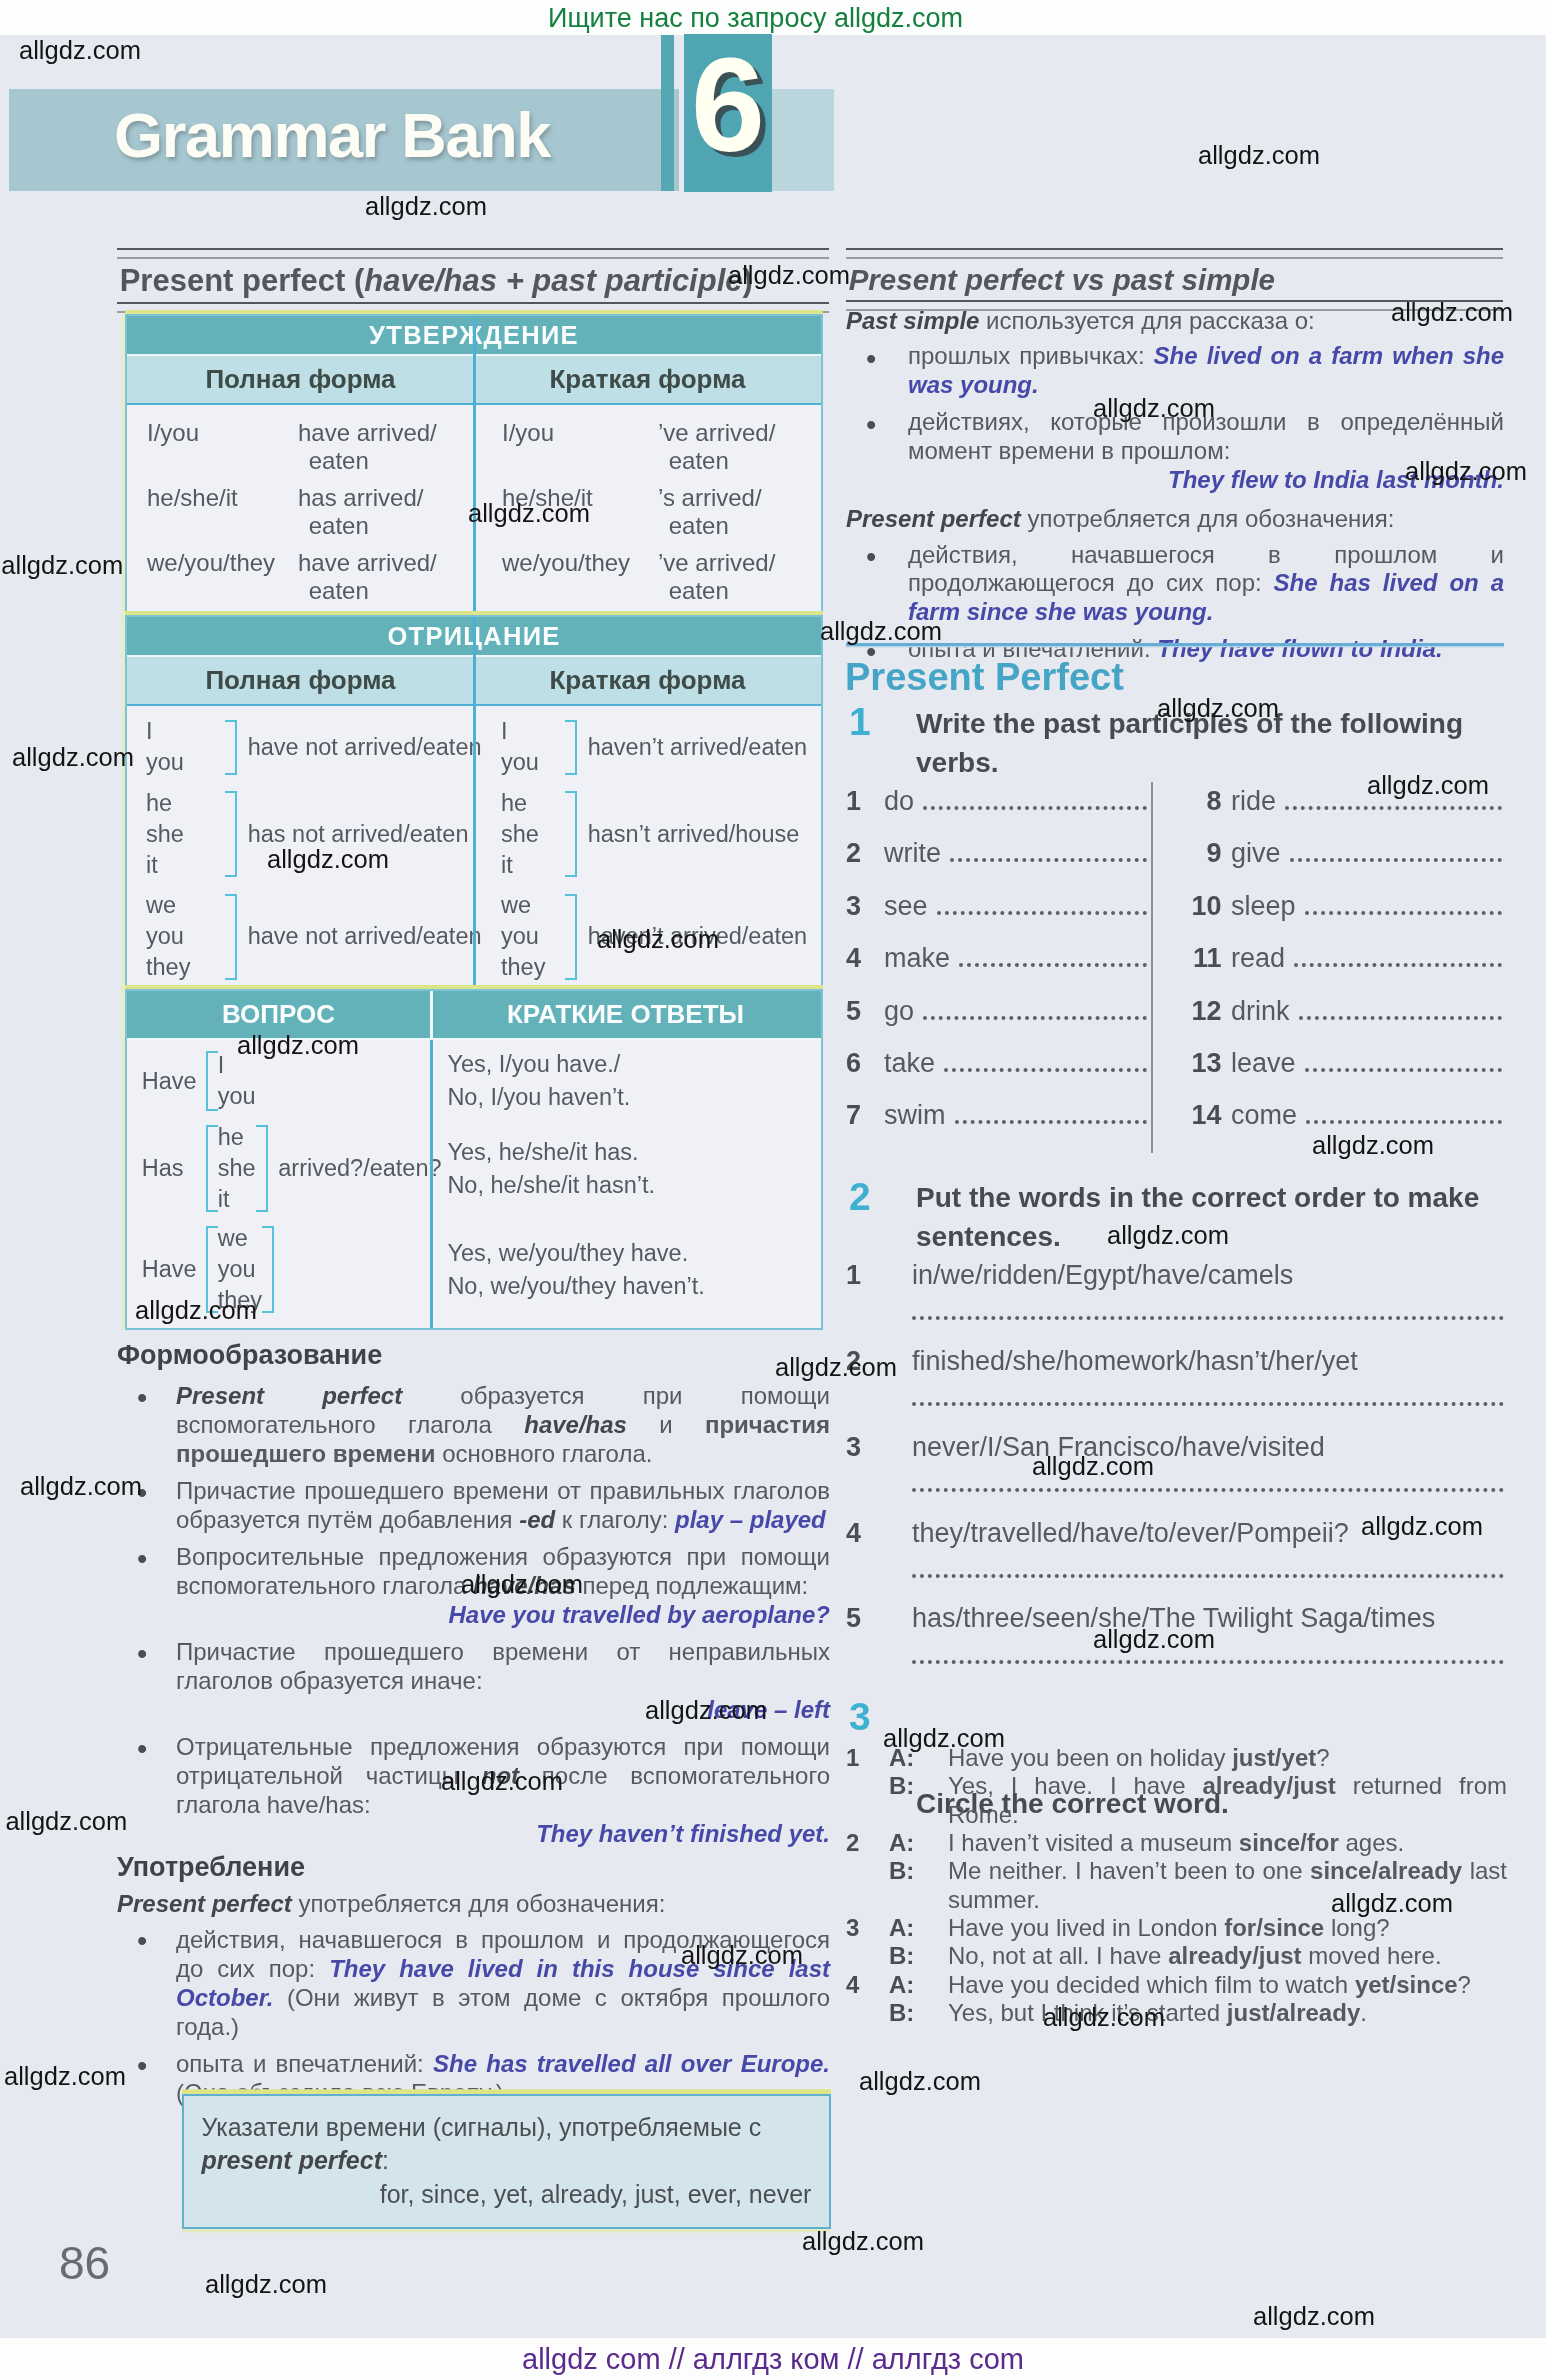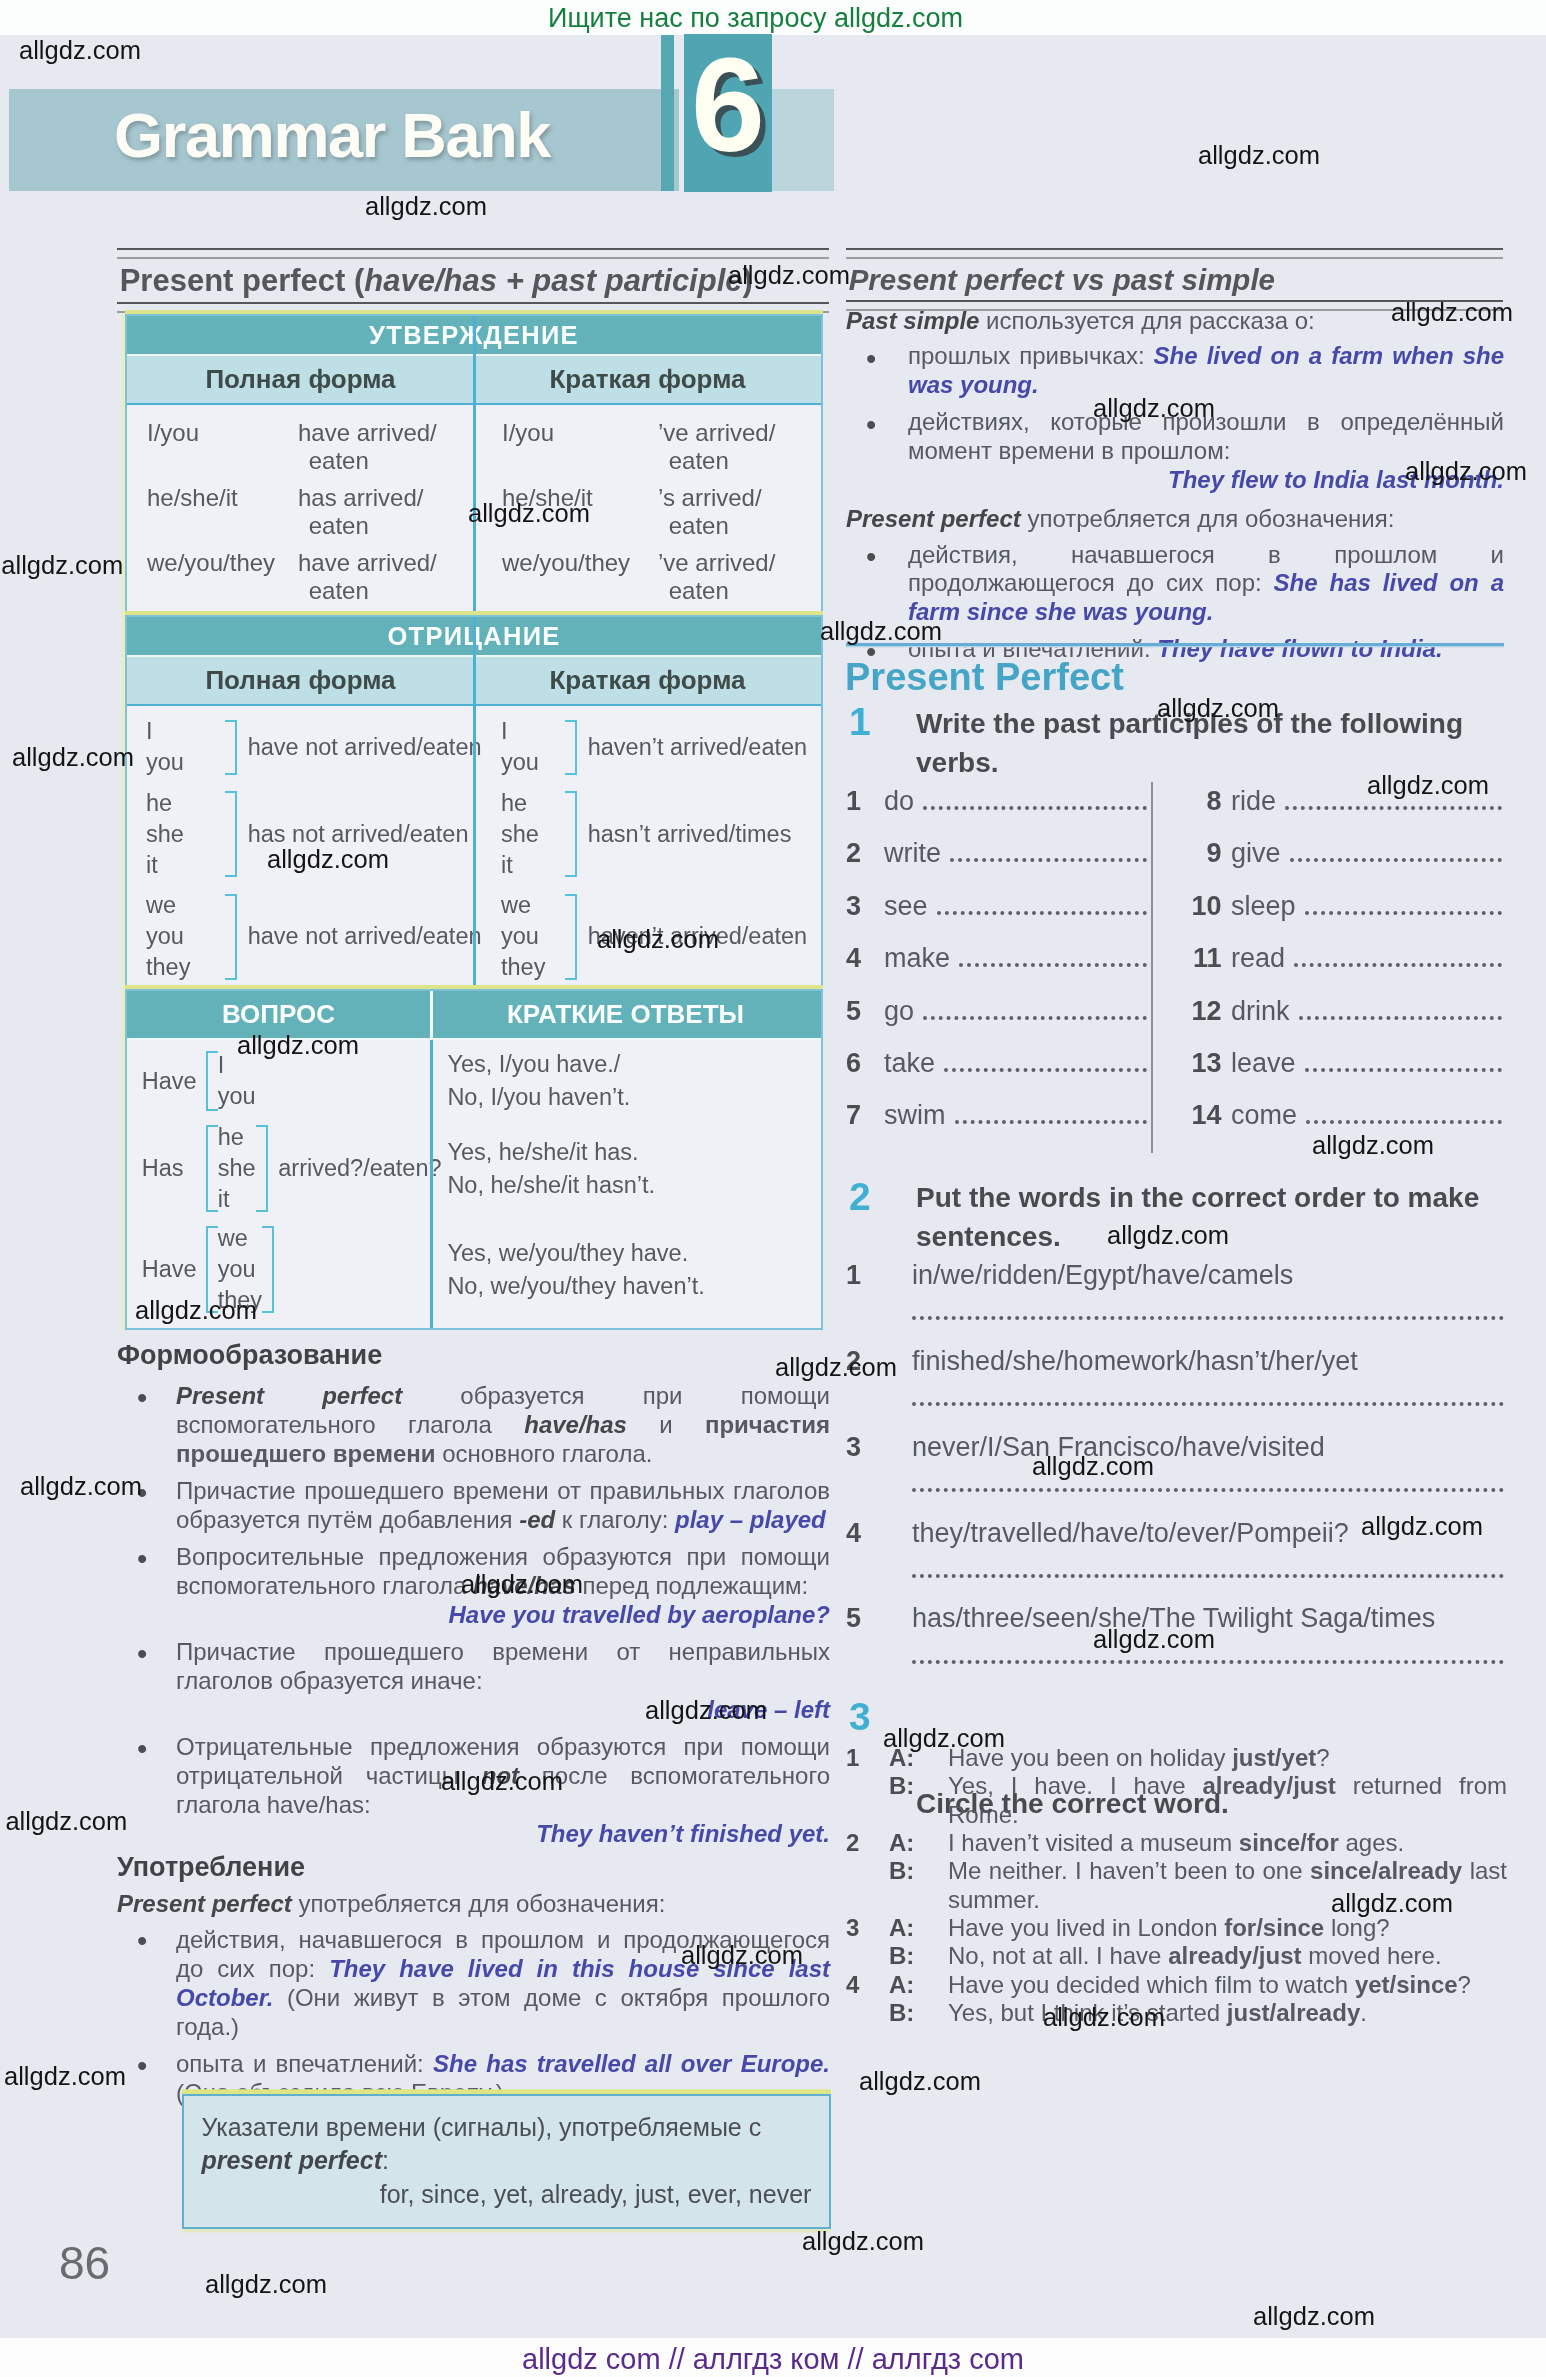--- a/index.html
+++ b/index.html
@@ -221,21 +221,21 @@
           <span class="brk close"></span>
           <span class="phrase">has not arrived/eaten</span>
           </div>
         <div class="half">
           <span class="subs">
               <span>he</span>
               <span>she</span>
               <span>it</span>
             </span>
           <span class="brk close"></span>
-          <span class="phrase">hasn’t arrived/times</span>
+          <span class="phrase">hasn’t arrived/house</span>
           </div>
       </div>
       <div class="t2g">
         <div class="half">
           <span class="subs">
               <span>we</span>
               <span>you</span>
               <span>they</span>
             </span>
           <span class="brk close"></span>

